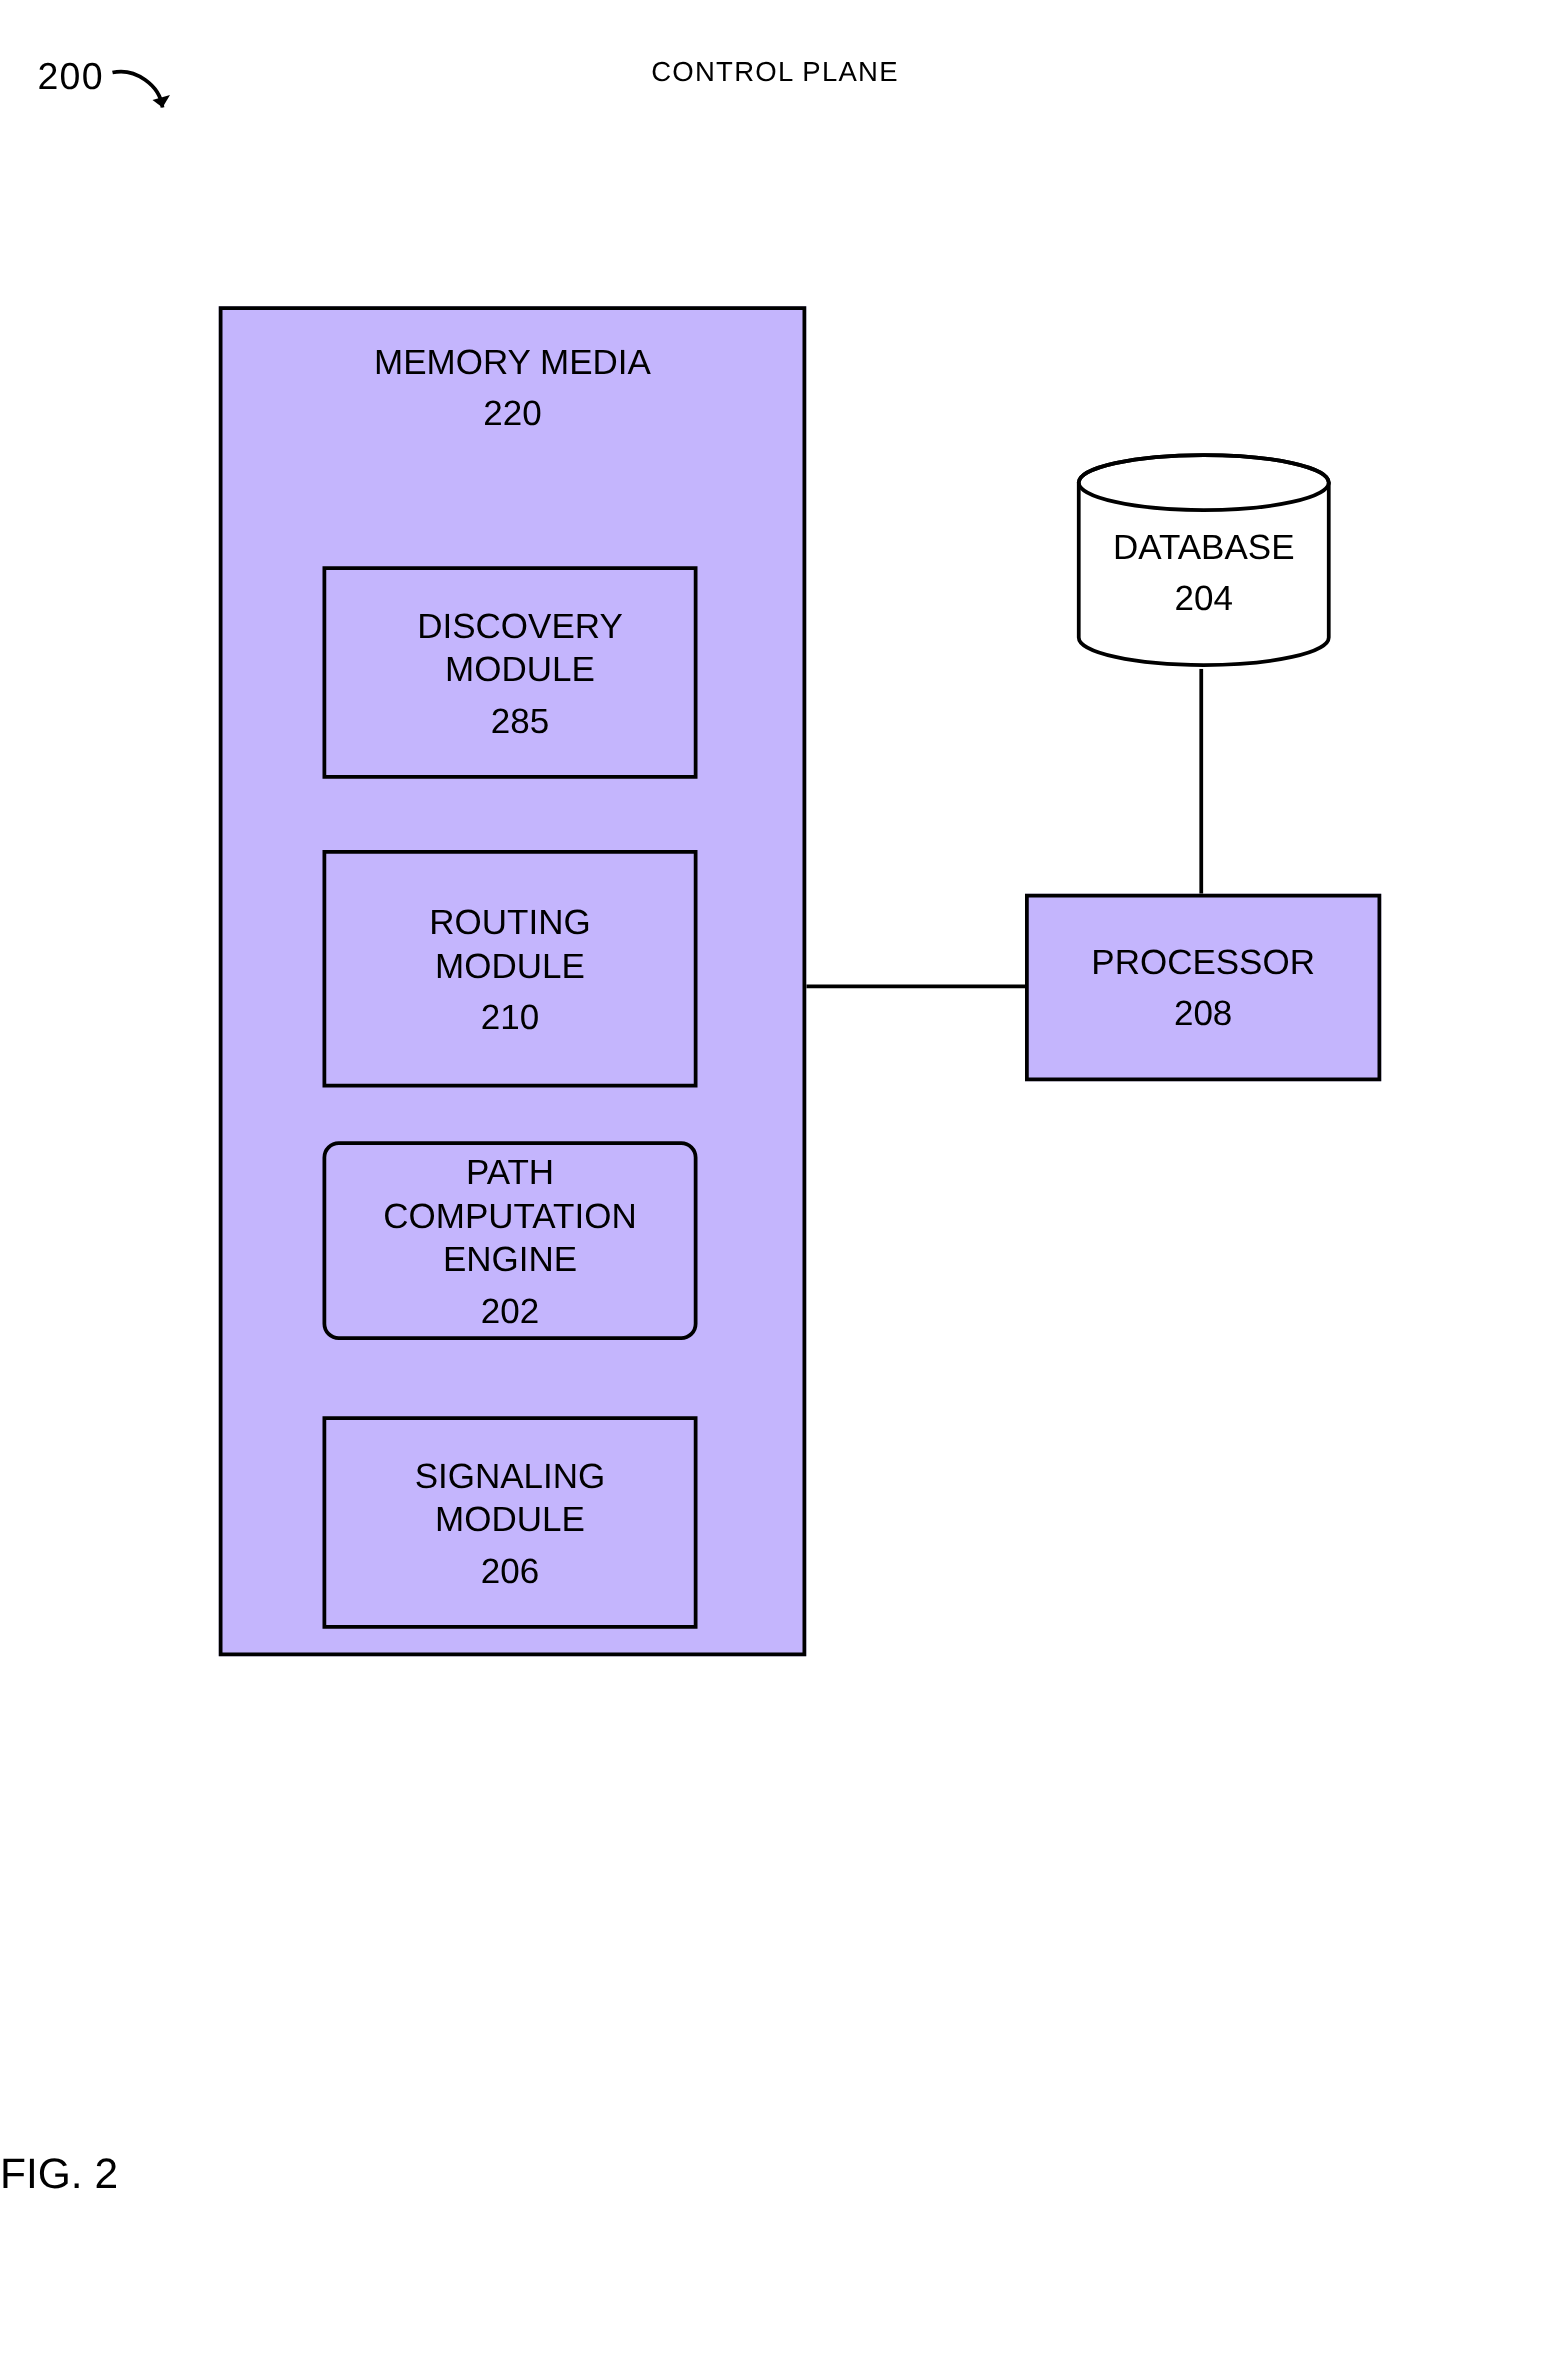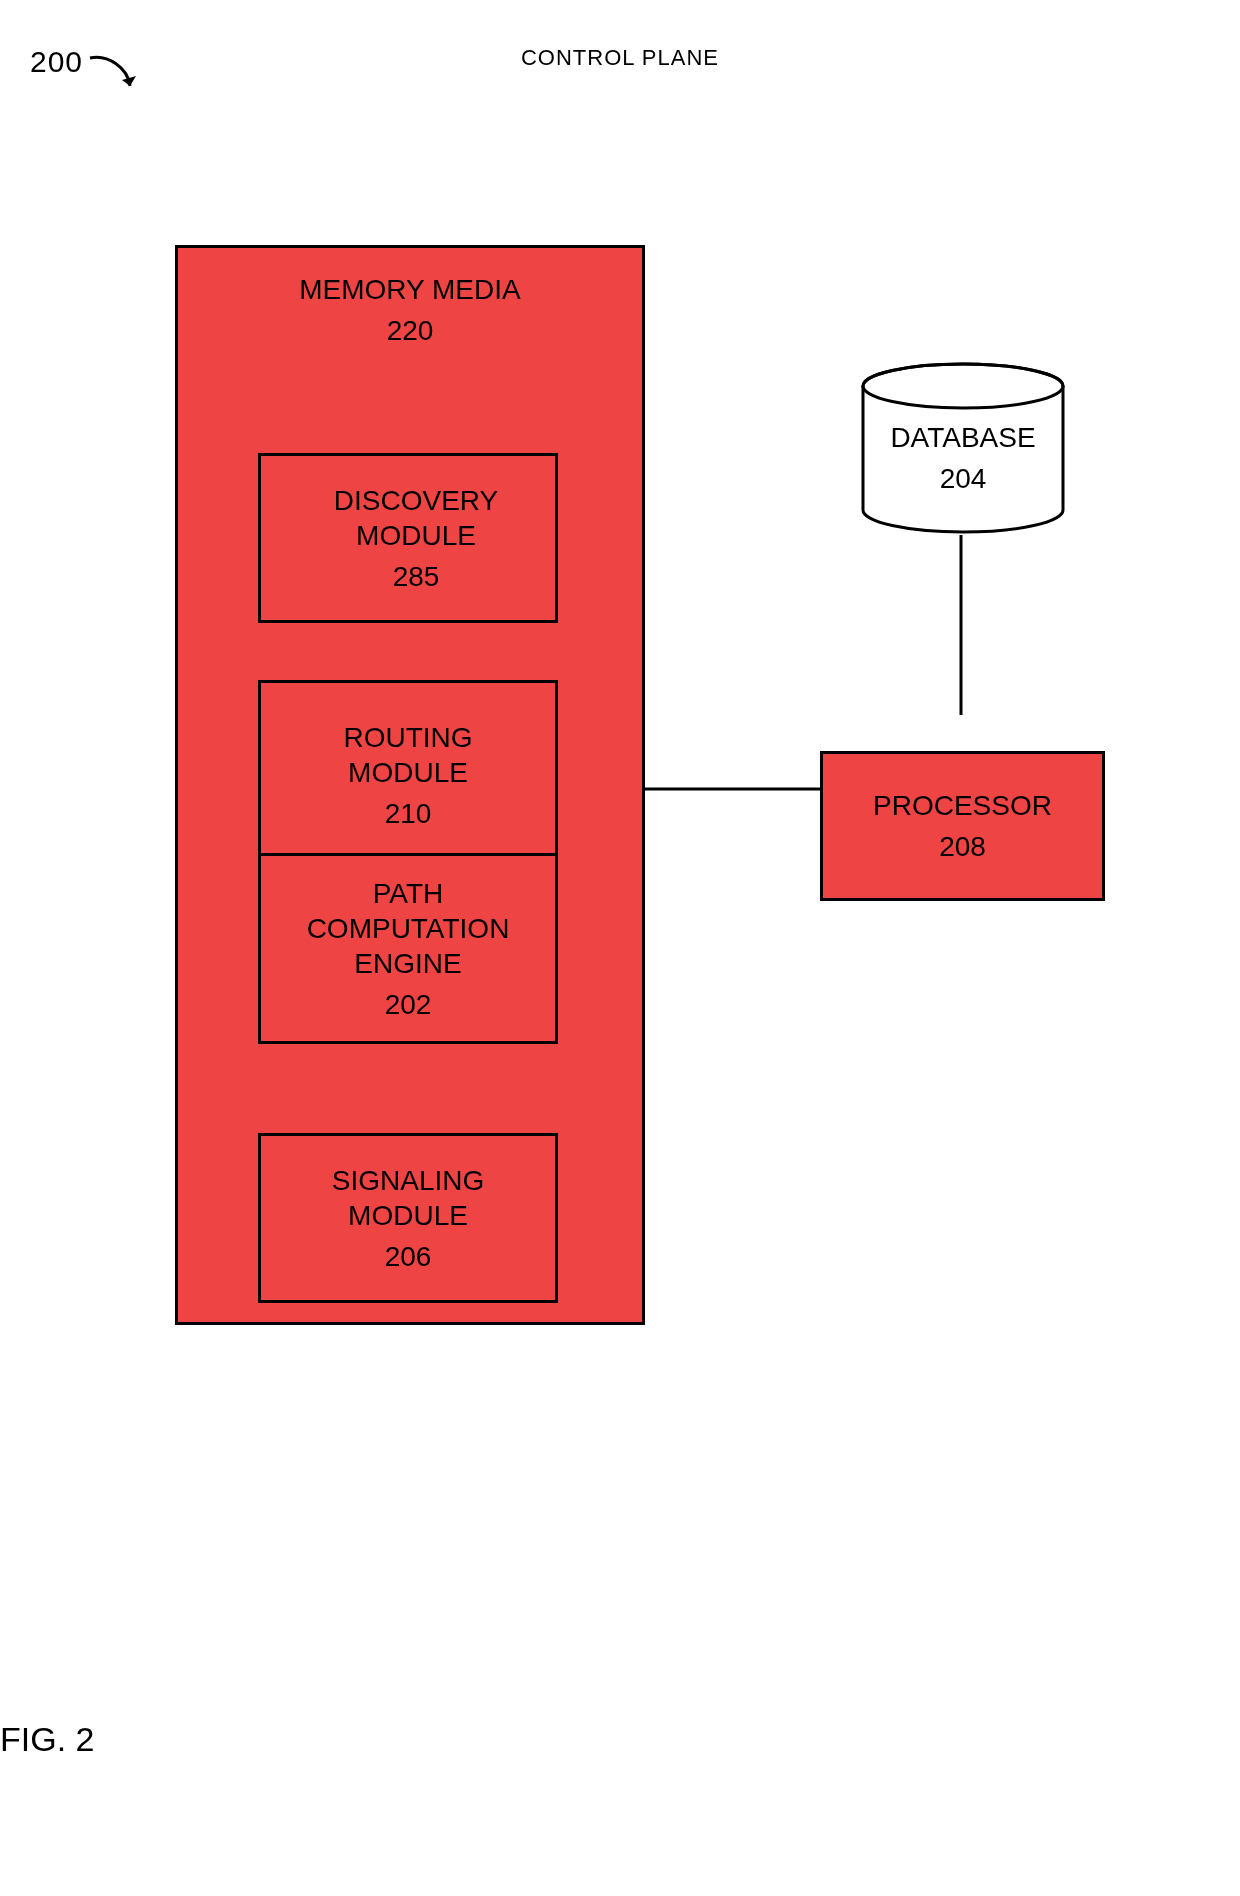--- a/index.html
+++ b/index.html
@@ -26,21 +26,21 @@
     letter-spacing: 1px;
     text-align: center;
   }
   .fig-caption {
     font-size: 34px;
     text-align: left;
   }
   .box {
     border: 3px solid #000;
     box-sizing: border-box;
-    background: #ef4444;
+    background: #c4b5fd;
   }
   .block-label {
     text-align: center;
     font-size: 28px;
     line-height: 1.25;
   }
   .ref-num {
     display: inline-block;
     margin-top: 6px;
   }
@@ -85,21 +85,21 @@
 
     <div class="abs box" style="left:80px; top:432px; width:300px; height:190px;">
       <div class="center-stack block-label">
         <div>
           <div>ROUTING<br>MODULE</div>
           <span class="ref-num">210</span>
         </div>
       </div>
     </div>
 
-    <div class="abs box" style="left:80px; top:605px; width:300px; height:191px;">
+    <div class="abs box" style="left:80px; top:665px; width:300px; height:159px;border-radius:13px;">
       <div class="center-stack block-label">
         <div>
           <div>PATH<br>COMPUTATION<br>ENGINE</div>
           <span class="ref-num">202</span>
         </div>
       </div>
     </div>
 
     <div class="abs box" style="left:80px; top:885px; width:300px; height:170px;">
       <div class="center-stack block-label">
@@ -108,21 +108,21 @@
           <span class="ref-num">206</span>
         </div>
       </div>
     </div>
   </div>
 
   <svg class="abs" style="left:645px; top:786px;" width="175" height="6">
     <line x1="0" y1="3" x2="175" y2="3" stroke="#000" stroke-width="3"></line>
   </svg>
 
-  <div class="abs box" style="left:820px; top:715px; width:285px; height:150px;margin-top:36px;">
+  <div class="abs box" style="left:820px; top:715px; width:285px; height:150px;">
     <div class="center-stack block-label">
       <div>
         <div>PROCESSOR</div>
         <span class="ref-num">208</span>
       </div>
     </div>
   </div>
 
   <svg class="abs" style="left:958px; top:535px;" width="6" height="180">
     <line x1="3" y1="0" x2="3" y2="180" stroke="#000" stroke-width="3"></line>

